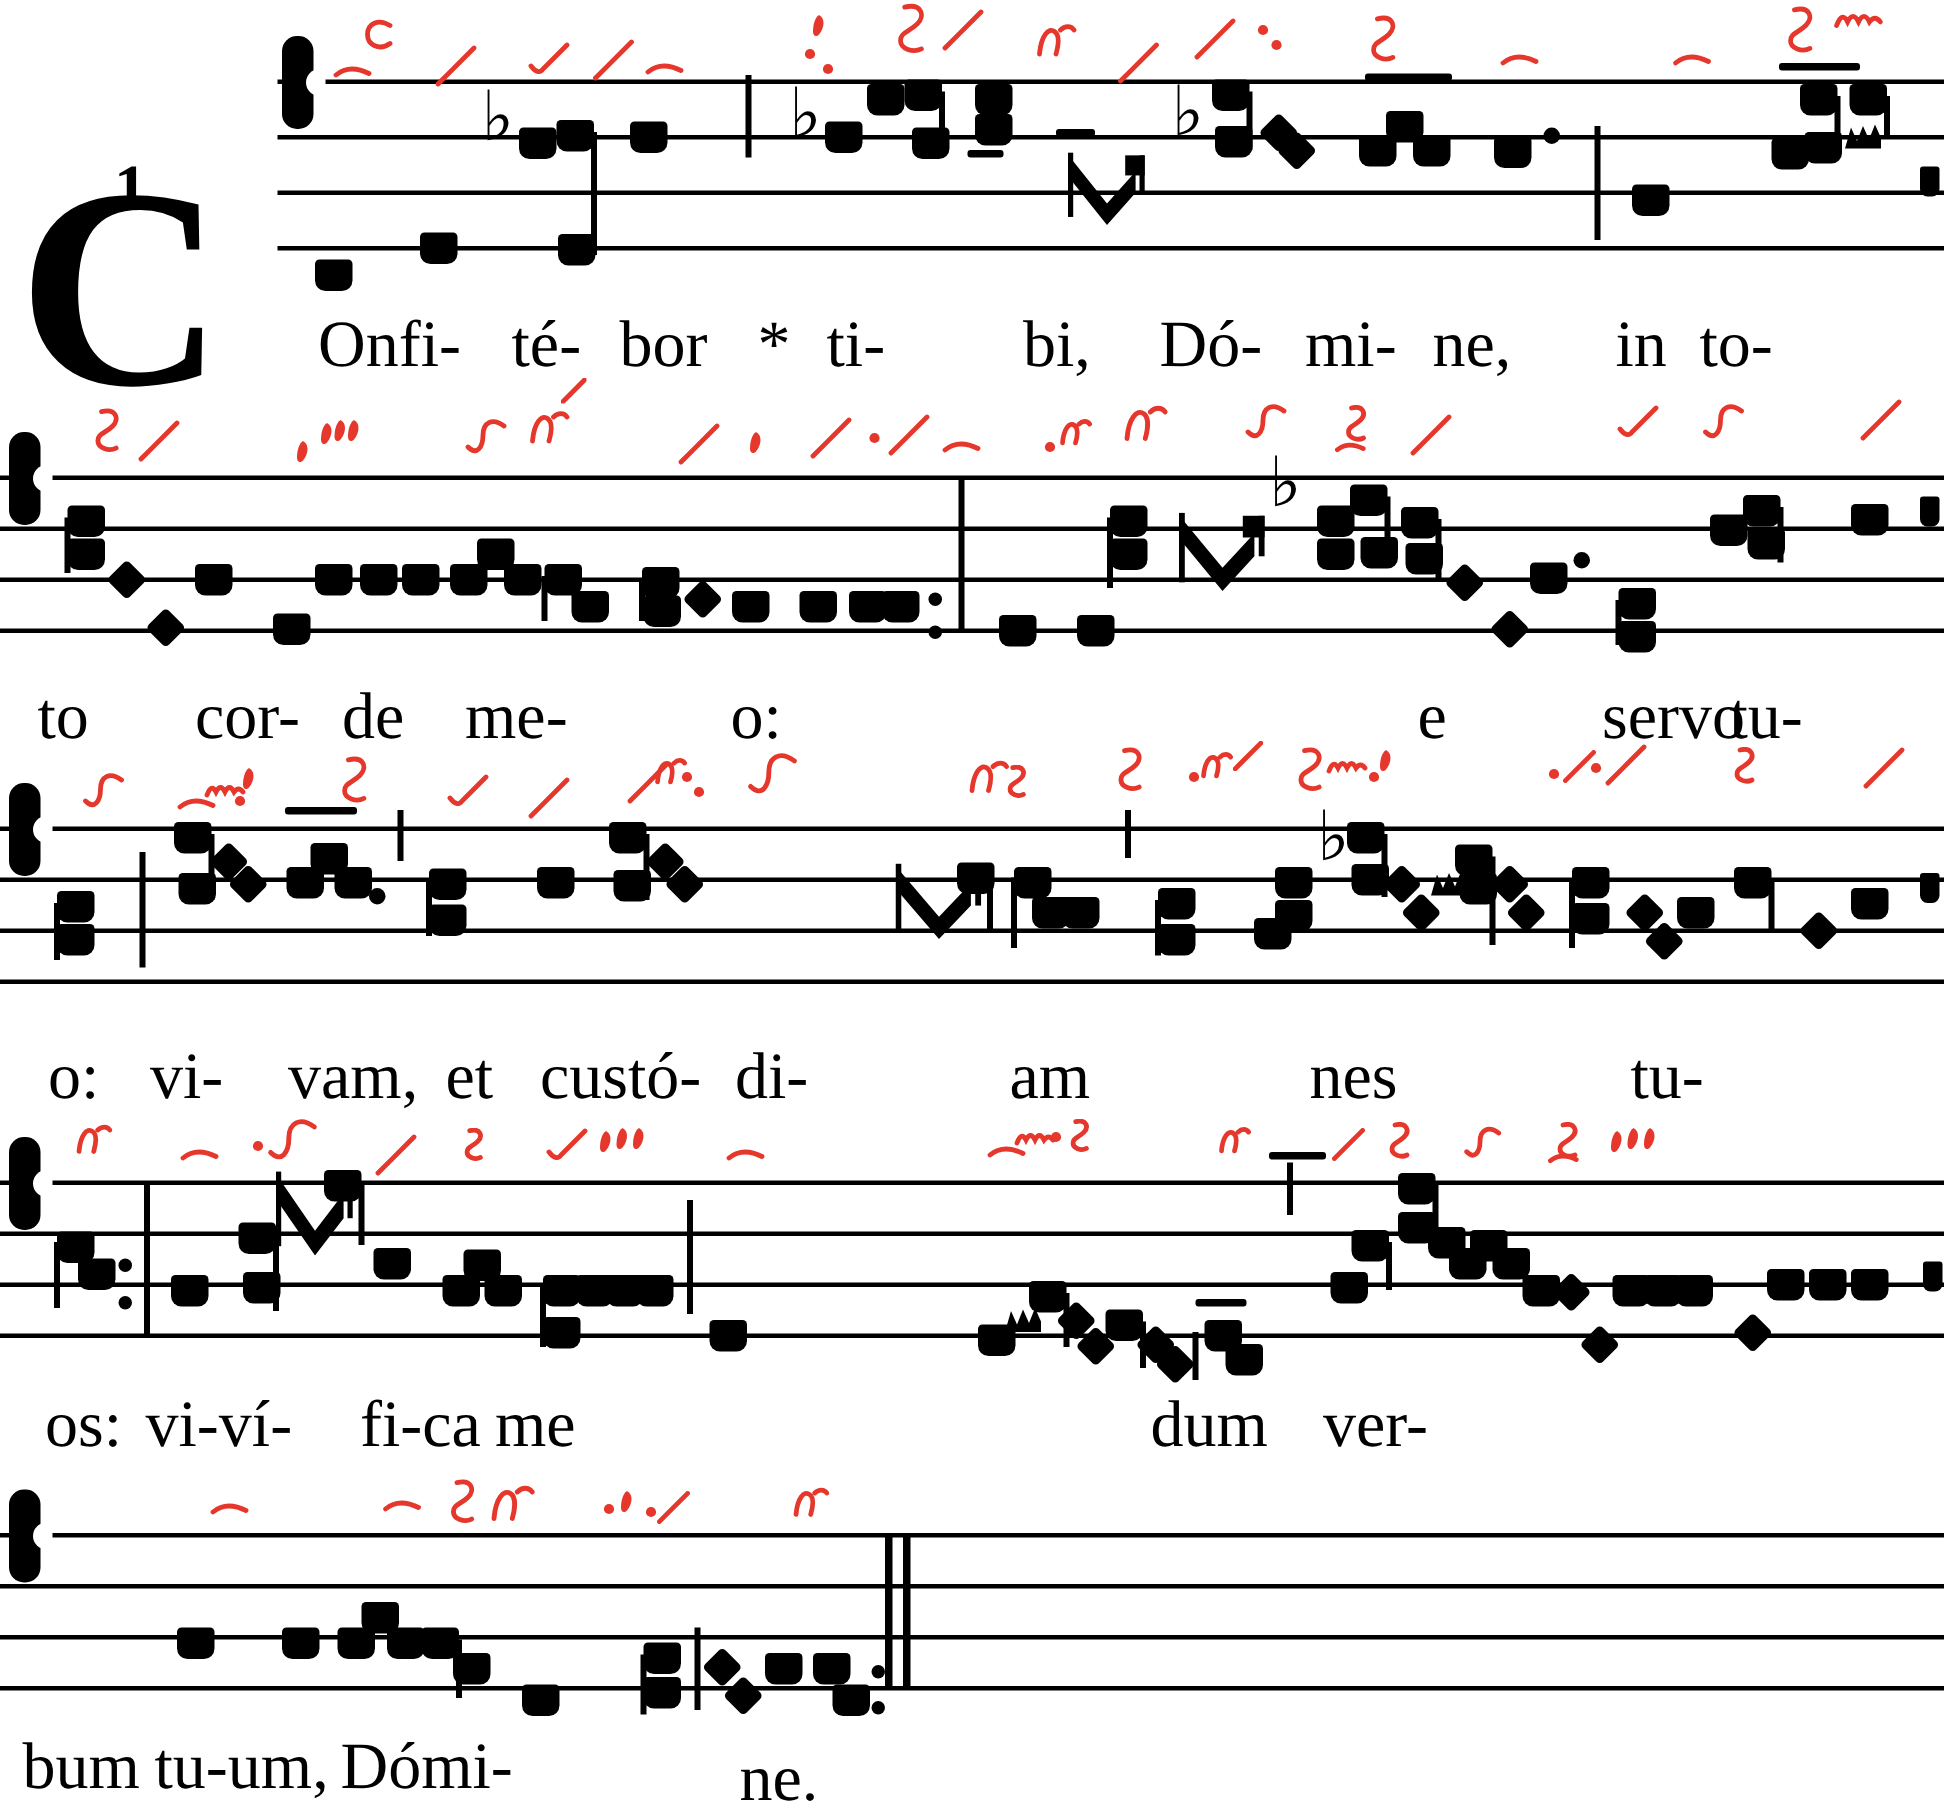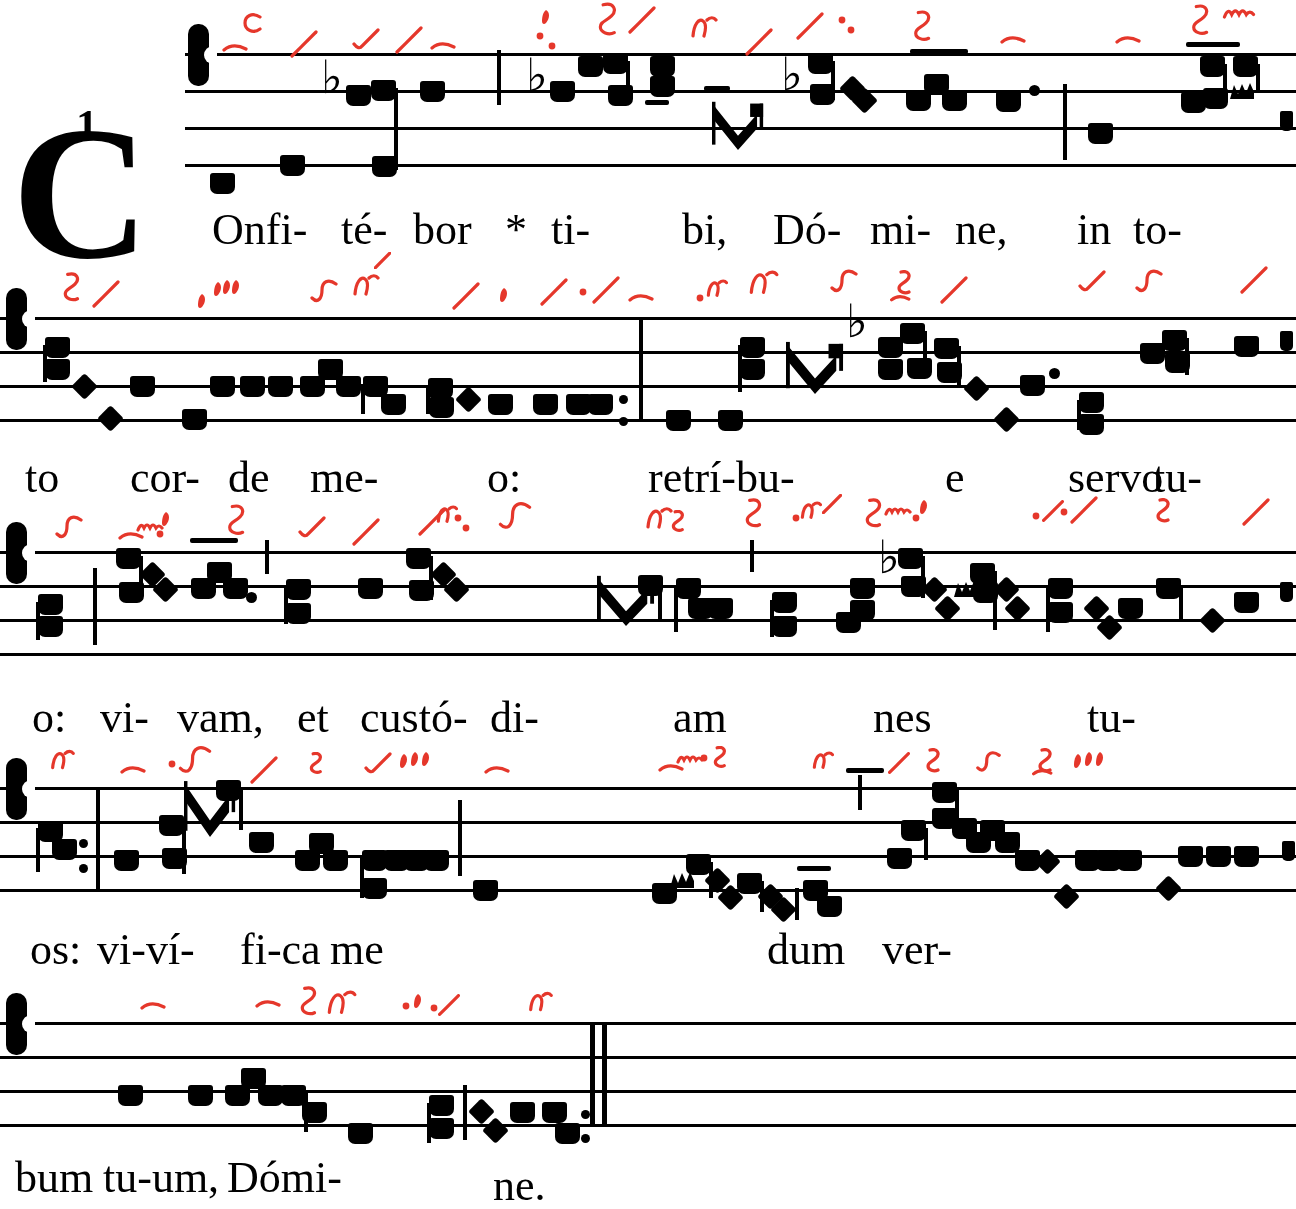--- a/index.html
+++ b/index.html
@@ -671,27 +671,26 @@
     <div class="syl" style="left: 773px; top: 204px;">Dó-</div>
     <div class="syl" style="left: 870px; top: 204px;">mi-</div>
     <div class="syl" style="left: 955px; top: 204px;">ne,</div>
     <div class="syl" style="left: 1077px; top: 204px;">in</div>
     <div class="syl" style="left: 1133px; top: 204px;">to-</div>
     <div class="syl" style="left: 25px; top: 452px;">to</div>
     <div class="syl" style="left: 130px; top: 452px;">cor-</div>
     <div class="syl" style="left: 228px; top: 452px;">de</div>
     <div class="syl" style="left: 310px; top: 452px;">me-</div>
     <div class="syl" style="left: 487px; top: 452px;">o:</div>
-    <div class="syl" style="left: 648px; top: 452px;">retrí-bu-</div>
     <div class="syl" style="left: 945px; top: 452px;">e</div>
     <div class="syl" style="left: 1068px; top: 452px;">servo</div>
     <div class="syl" style="left: 1153px; top: 452px;">tu-</div>
     <div class="syl" style="left: 32px; top: 692px;">o:</div>
     <div class="syl" style="left: 100px; top: 692px;">vi-</div>
-    <div class="syl" style="left: 177px; top: 692px; font-family: Liberation Serif, serif;">vam,</div>
+    <div class="syl" style="left: 192px; top: 692px; font-family: Liberation Serif, serif;">vam,</div>
     <div class="syl" style="left: 297px; top: 692px;">et</div>
     <div class="syl" style="left: 360px; top: 692px;">custó-</div>
     <div class="syl" style="left: 490px; top: 692px;">di-</div>
     <div class="syl" style="left: 673px; top: 692px;">am</div>
     <div class="syl" style="left: 873px; top: 692px;">nes</div>
     <div class="syl" style="left: 1087px; top: 692px;">tu-</div>
     <div class="syl" style="left: 30px; top: 924px;">os:</div>
     <div class="syl" style="left: 97px; top: 924px;">vi-ví-</div>
     <div class="syl" style="left: 240px; top: 924px;">fi-ca</div>
     <div class="syl" style="left: 330px; top: 924px;">me</div>

